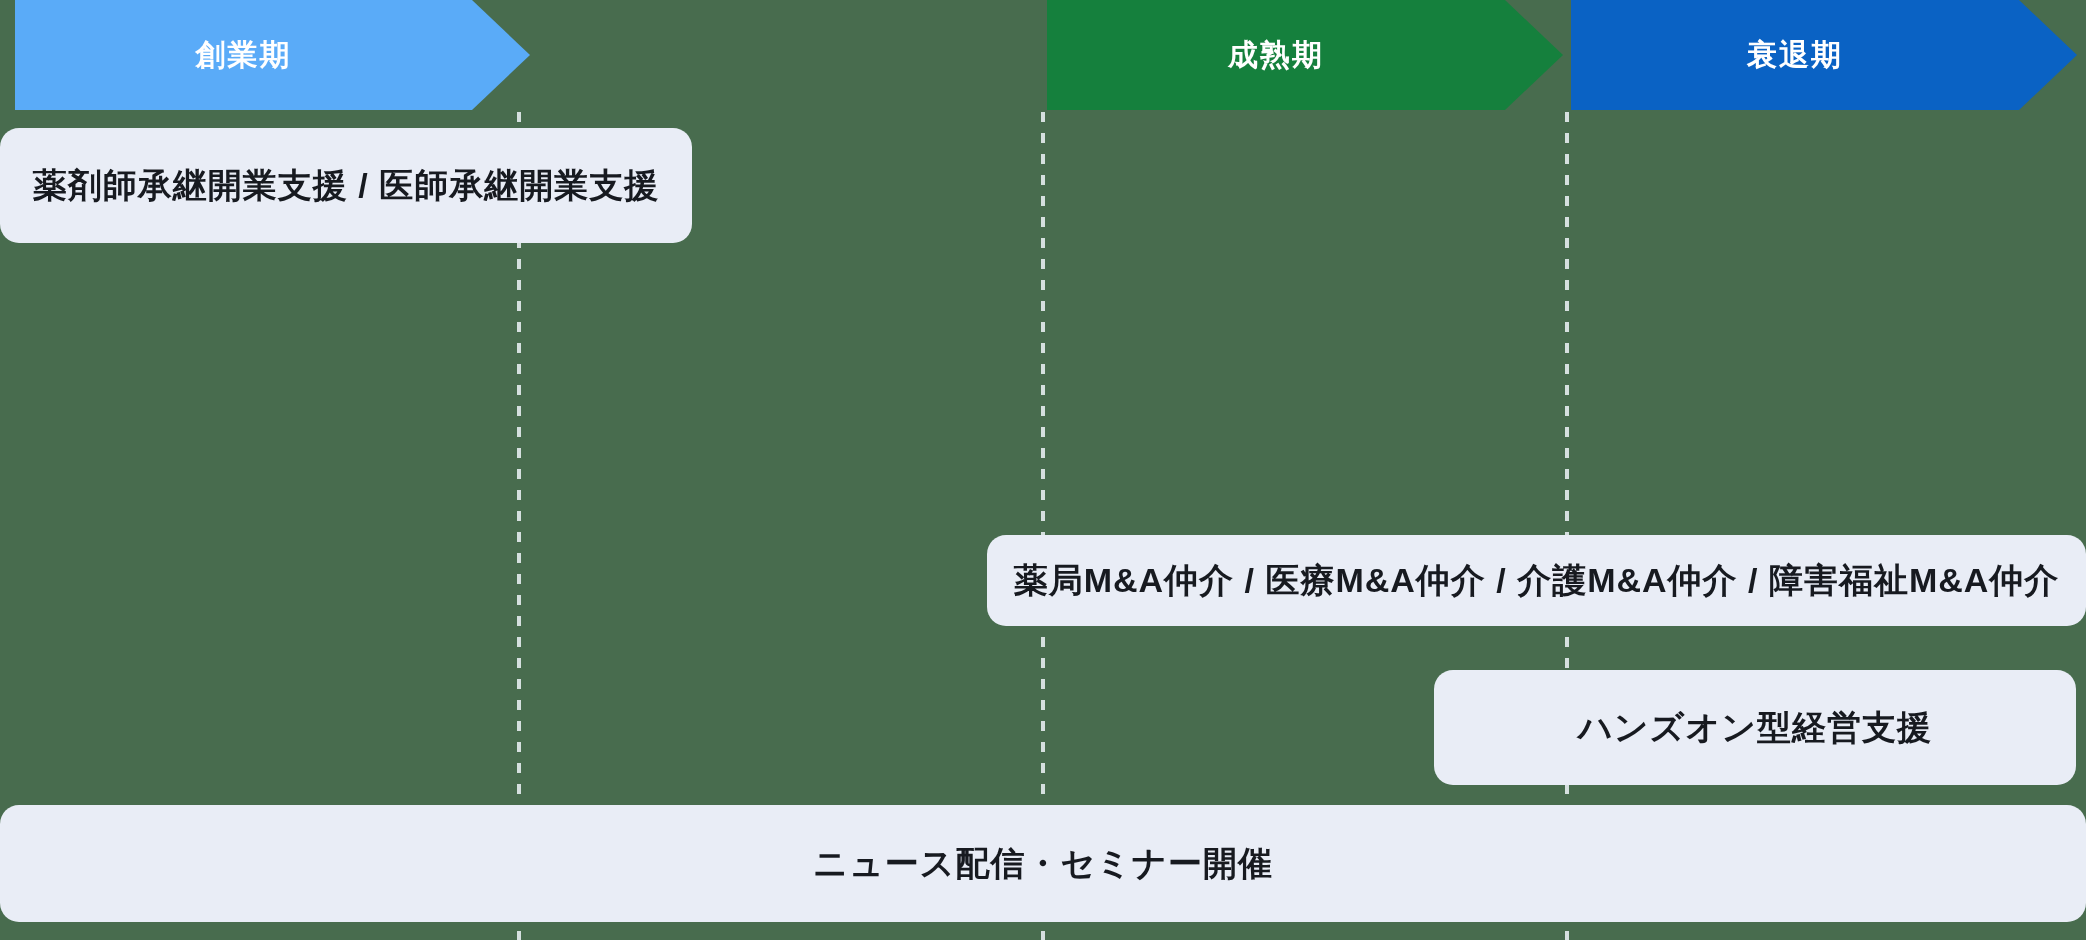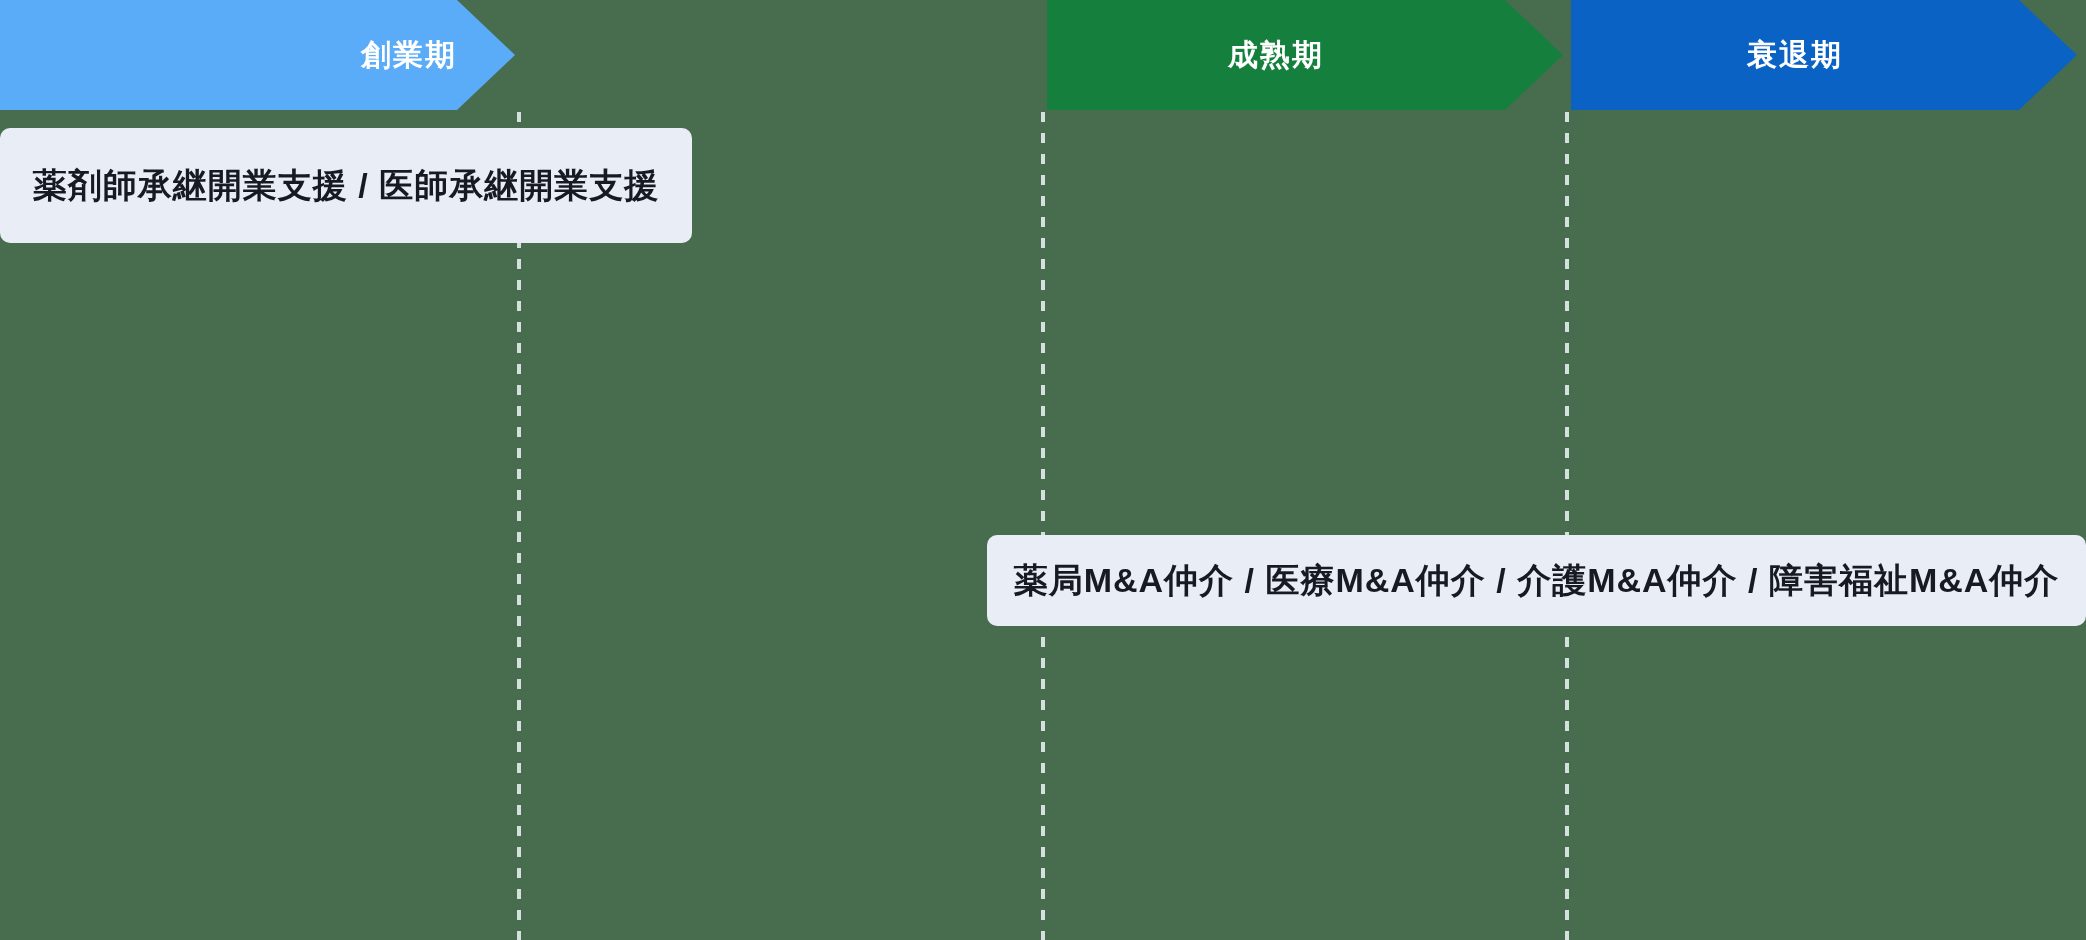--- a/index.html
+++ b/index.html
@@ -29,21 +29,21 @@
     box-sizing: border-box;
     clip-path: polygon(0 0, calc(100% - 58px) 0, 100% 50%, calc(100% - 58px) 100%, 0 100%);
   }
   .stage span {
     color: #FFFFFF;
     font-size: 30px;
     font-weight: 700;
     letter-spacing: 2px;
     white-space: nowrap;
   }
-  .stage-1 { left: 0;      width: 515px; justify-content: flex-end; }
+  .stage-1 { left: 15px;      width: 515px; }
   .stage-2 { left: 523px;  width: 516px; }
   .stage-3 { left: 1047px; width: 516px; }
   .stage-4 { left: 1571px; width: 506px; }
 
   
   .divider {
     position: absolute;
     top: 112px;
     width: 4px;
     height: 828px;
@@ -57,21 +57,21 @@
     z-index: 0;
   }
   .divider-1 { left: 517px; }
   .divider-2 { left: 1041px; }
   .divider-3 { left: 1565px; }
 
   
   .service {
     position: absolute;
     background: #E9EDF6;
-    border-radius: 10px;
+    border-radius: 19px;
     display: flex;
     align-items: center;
     justify-content: center;
     z-index: 1;
     box-sizing: border-box;
   }
   .service span {
     color: #171A20;
     font-size: 34px;
     font-weight: 700;
@@ -103,14 +103,20 @@
   <div class="divider divider-1"></div>
   <div class="divider divider-2"></div>
   <div class="divider divider-3"></div>
 
   <div class="service box-1">
     <span>薬剤師承継開業支援 / 医師承継開業支援</span>
   </div>
   <div class="service box-4">
     <span>薬局M&amp;A仲介 / 医療M&amp;A仲介 / 介護M&amp;A仲介 / 障害福祉M&amp;A仲介</span>
   </div>
+  <div class="service box-5">
+    <span>ハンズオン型経営支援</span>
+  </div>
+  <div class="service box-6">
+    <span>ニュース配信・セミナー開催</span>
+  </div>
 
 </div>
 
 </body></html>

